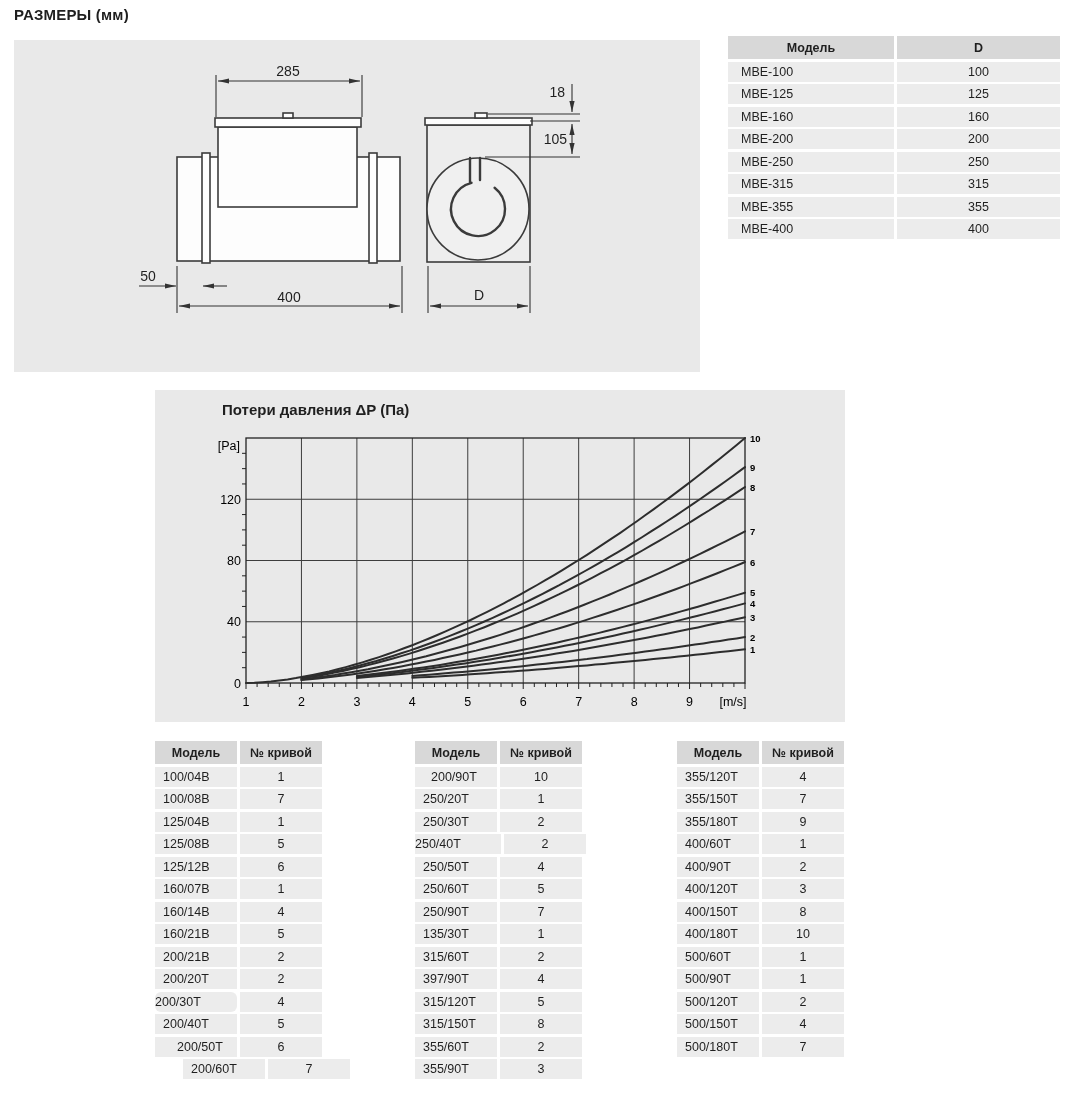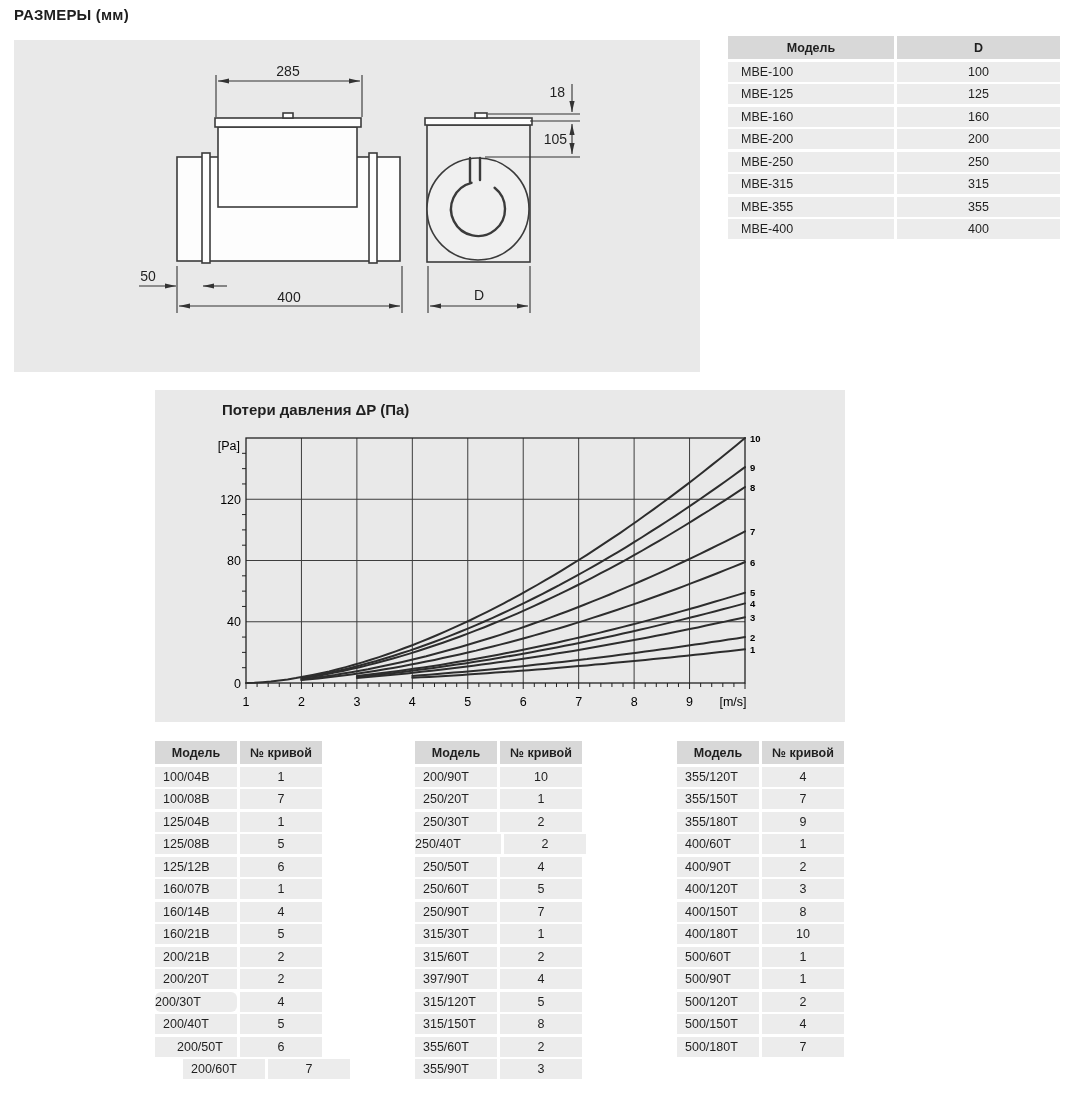--- a/index.html
+++ b/index.html
@@ -300,21 +300,21 @@
       <div class="t-cell" style="width: 82px; justify-content: flex-start; padding-left: 8px; margin-left: 28px;">200/60T</div>
       <div class="t-cell" style="width: 82px;">7</div>
     </div>
   </div>
 <div class="data-table" id="curve-table-1">
     <div class="t-row head">
       <div class="t-cell" style="width: 82px;">Модель</div>
       <div class="t-cell" style="width: 82px;">№ кривой</div>
     </div>
     <div class="t-row">
-      <div class="t-cell" style="width: 82px; justify-content: flex-start; padding-left: 8px;">200/90T</div>
+      <div class="t-cell" style="width: 82px; justify-content: flex-start; padding-left: 16px;">200/90T</div>
       <div class="t-cell" style="width: 82px;">10</div>
     </div>
     <div class="t-row">
       <div class="t-cell" style="width: 82px; justify-content: flex-start; padding-left: 8px;">250/20T</div>
       <div class="t-cell" style="width: 82px;">1</div>
     </div>
     <div class="t-row">
       <div class="t-cell" style="width: 82px; justify-content: flex-start; padding-left: 8px;">250/30T</div>
       <div class="t-cell" style="width: 82px;">2</div>
     </div>
@@ -328,21 +328,21 @@
     </div>
     <div class="t-row">
       <div class="t-cell" style="width: 82px; justify-content: flex-start; padding-left: 8px;">250/60T</div>
       <div class="t-cell" style="width: 82px;">5</div>
     </div>
     <div class="t-row">
       <div class="t-cell" style="width: 82px; justify-content: flex-start; padding-left: 8px;">250/90T</div>
       <div class="t-cell" style="width: 82px;">7</div>
     </div>
     <div class="t-row">
-      <div class="t-cell" style="width: 82px; justify-content: flex-start; padding-left: 8px;">315/30T</div>
+      <div class="t-cell" style="width: 82px; justify-content: flex-start; padding-left: 8px;">135/30T</div>
       <div class="t-cell" style="width: 82px;">1</div>
     </div>
     <div class="t-row">
       <div class="t-cell" style="width: 82px; justify-content: flex-start; padding-left: 8px;">315/60T</div>
       <div class="t-cell" style="width: 82px;">2</div>
     </div>
     <div class="t-row">
       <div class="t-cell" style="width: 82px; justify-content: flex-start; padding-left: 8px;">397/90T</div>
       <div class="t-cell" style="width: 82px;">4</div>
     </div>

